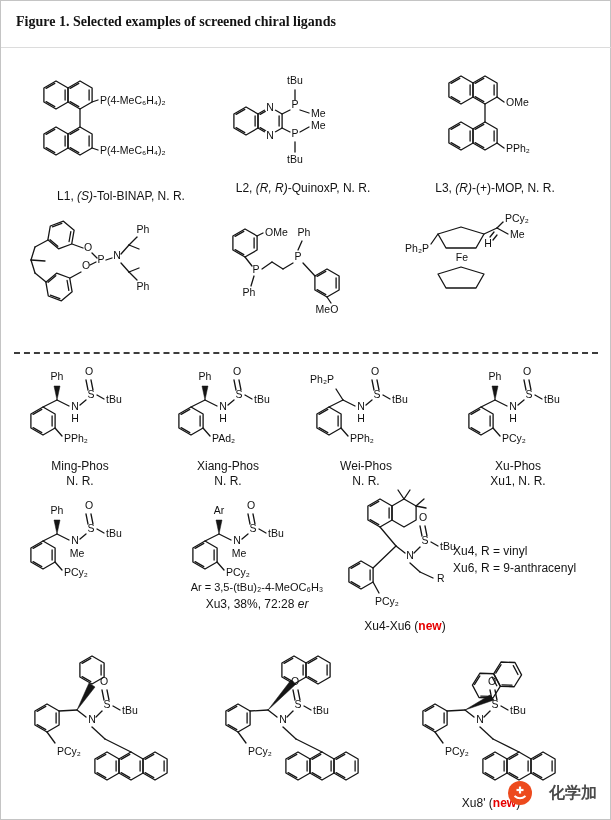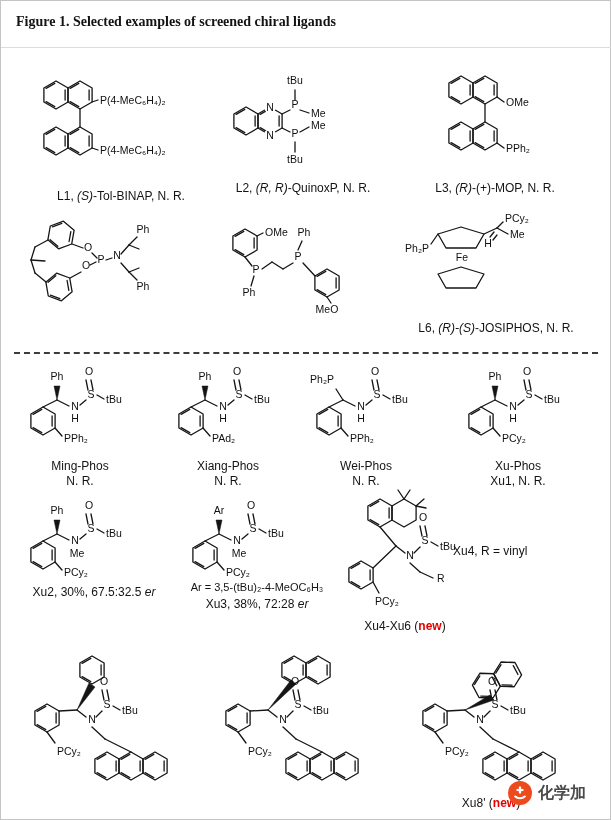--- a/index.html
+++ b/index.html
@@ -19,21 +19,21 @@
   .i{font-style:italic}
   .red{color:#e60000;font-weight:bold}
   .rlines{position:absolute;font-size:12px;color:#141414;line-height:17px;white-space:nowrap}
   .bd{stroke:#151515;stroke-width:1.3;fill:none;stroke-linecap:round;stroke-linejoin:round}
   .ring{stroke:#151515;stroke-width:1.3;fill:none;stroke-linejoin:round}
   .wedge{fill:#151515;stroke:#151515;stroke-width:.5}
   .nmask{fill:#ffffff;stroke:none}
   svg text{font-size:10.5px;fill:#101010;font-family:"Liberation Sans","DejaVu Sans",sans-serif}
   .am{text-anchor:middle}.ae{text-anchor:end}
   .wm{position:absolute;display:flex;align-items:center}
-  .wmtext{font-size:16px;font-weight:bold;color:#4a4a4a;margin-left:5px}
+  .wmtext{font-size:16px;font-weight:bold;color:#4a4a4a;margin-left:16px}
 </style>
 </head>
 <body>
 
 <svg style="position:absolute;width:0;height:0" xmlns="http://www.w3.org/2000/svg">
   <defs>
     <g id="benz">
       <polygon class="ring" points="0,-14 12.1,-7 12.1,7 0,14 -12.1,7 -12.1,-7"></polygon>
       <line class="bd" x1="9.1" y1="-5" x2="9.1" y2="5"></line>
       <line class="bd" x1="-1.2" y1="-11.6" x2="-9.9" y2="-6.6"></line>
@@ -168,21 +168,20 @@
       <line class="bd" x1="101" y1="21" x2="112" y2="27"></line>
       <line class="bd" x1="98" y1="25" x2="94" y2="30"></line>
       <line class="bd" x1="101" y1="28" x2="97" y2="33"></line>
       <line class="bd" x1="42" y1="27" x2="35" y2="37"></line>
       <text class="am" x="66" y="54">Fe</text>
       <text x="109" y="15">PCy₂</text>
       <text x="114" y="31">Me</text>
       <text class="am" x="92" y="40">H</text>
       <text class="ae" x="33" y="45">Ph₂P</text>
     </svg>
-    <div class="cap" style="left:0;top:114px;width:200px"><span class="b">L6</span><span>, </span><span class="i">(R)-(S)</span><span>-JOSIPHOS, N. R.</span></div>
   </div>
 
   <div class="dash"></div>
 
   <div class="cell" style="left:14px;top:362px;width:148px;height:132px">
     <svg width="148" height="92" xmlns="http://www.w3.org/2000/svg">
       <use href="#benz" transform="translate(28,58)"></use>
       <line class="bd" x1="28" y1="44" x2="42" y2="37"></line>
       <polygon class="wedge" points="42,37 39,23 45,23"></polygon>
       <line class="bd" x1="42" y1="37" x2="54" y2="43"></line>
@@ -284,21 +283,20 @@
       <line class="bd" x1="82" y1="32" x2="89" y2="36"></line>
       <line class="bd" x1="40" y1="65" x2="47" y2="73"></line>
       <text class="am" x="42" y="17">Ph</text>
       <text class="am" x="60" y="47">N</text>
       <text class="am" x="62" y="60">Me</text>
       <text class="am" x="76" y="35">S</text>
       <text class="am" x="74" y="12">O</text>
       <text x="91" y="40">tBu</text>
       <text x="49" y="79">PCy₂</text>
     </svg>
-    <div class="cap" style="left:0;top:88px;width:158px"><span class="b">Xu2</span><span>, 30%, 67.5:32.5 </span><span class="i">er</span></div>
   </div>
 
   <div class="cell" style="left:176px;top:496px;width:160px;height:148px">
     <svg width="160" height="82" xmlns="http://www.w3.org/2000/svg">
       <use href="#benz" transform="translate(28,58)"></use>
       <line class="bd" x1="28" y1="44" x2="42" y2="37"></line>
       <polygon class="wedge" points="42,37 39,23 45,23"></polygon>
       <line class="bd" x1="42" y1="37" x2="54" y2="43"></line>
       <line class="bd" x1="65" y1="42" x2="71" y2="37"></line>
       <line class="bd" x1="73" y1="27" x2="71" y2="17"></line>
@@ -338,20 +336,21 @@
       <line class="bd" x1="85" y1="97" x2="98" y2="103"></line>
       <text class="am" x="75" y="84">N</text>
       <text class="am" x="90" y="69">S</text>
       <text class="am" x="88" y="46">O</text>
       <text x="105" y="75">tBu</text>
       <text x="102" y="107">R</text>
       <text x="40" y="130">PCy₂</text>
     </svg>
     <div class="rlines" style="left:118px;top:68px;width:144px">
       <div><span class="b">Xu4</span><span>, R = vinyl</span></div>
+      <div><span class="b">Xu6</span><span>, R = 9-anthracenyl</span></div>
     </div>
     <div class="cap" style="left:0;top:144px;width:140px"><span class="b">Xu4-Xu6</span><span> (</span><span class="red">new</span><span>)</span></div>
   </div>
 
   <div class="cell" style="left:14px;top:645px;width:188px;height:172px">
     <svg width="188" height="146" xmlns="http://www.w3.org/2000/svg">
       <use href="#benz" transform="translate(77,24)"></use>
       <use href="#benz" transform="translate(32,72)"></use>
       <line class="bd" x1="44" y1="65" x2="62" y2="64"></line>
       <polygon class="wedge" points="62,64 74,37 80,41"></polygon>

